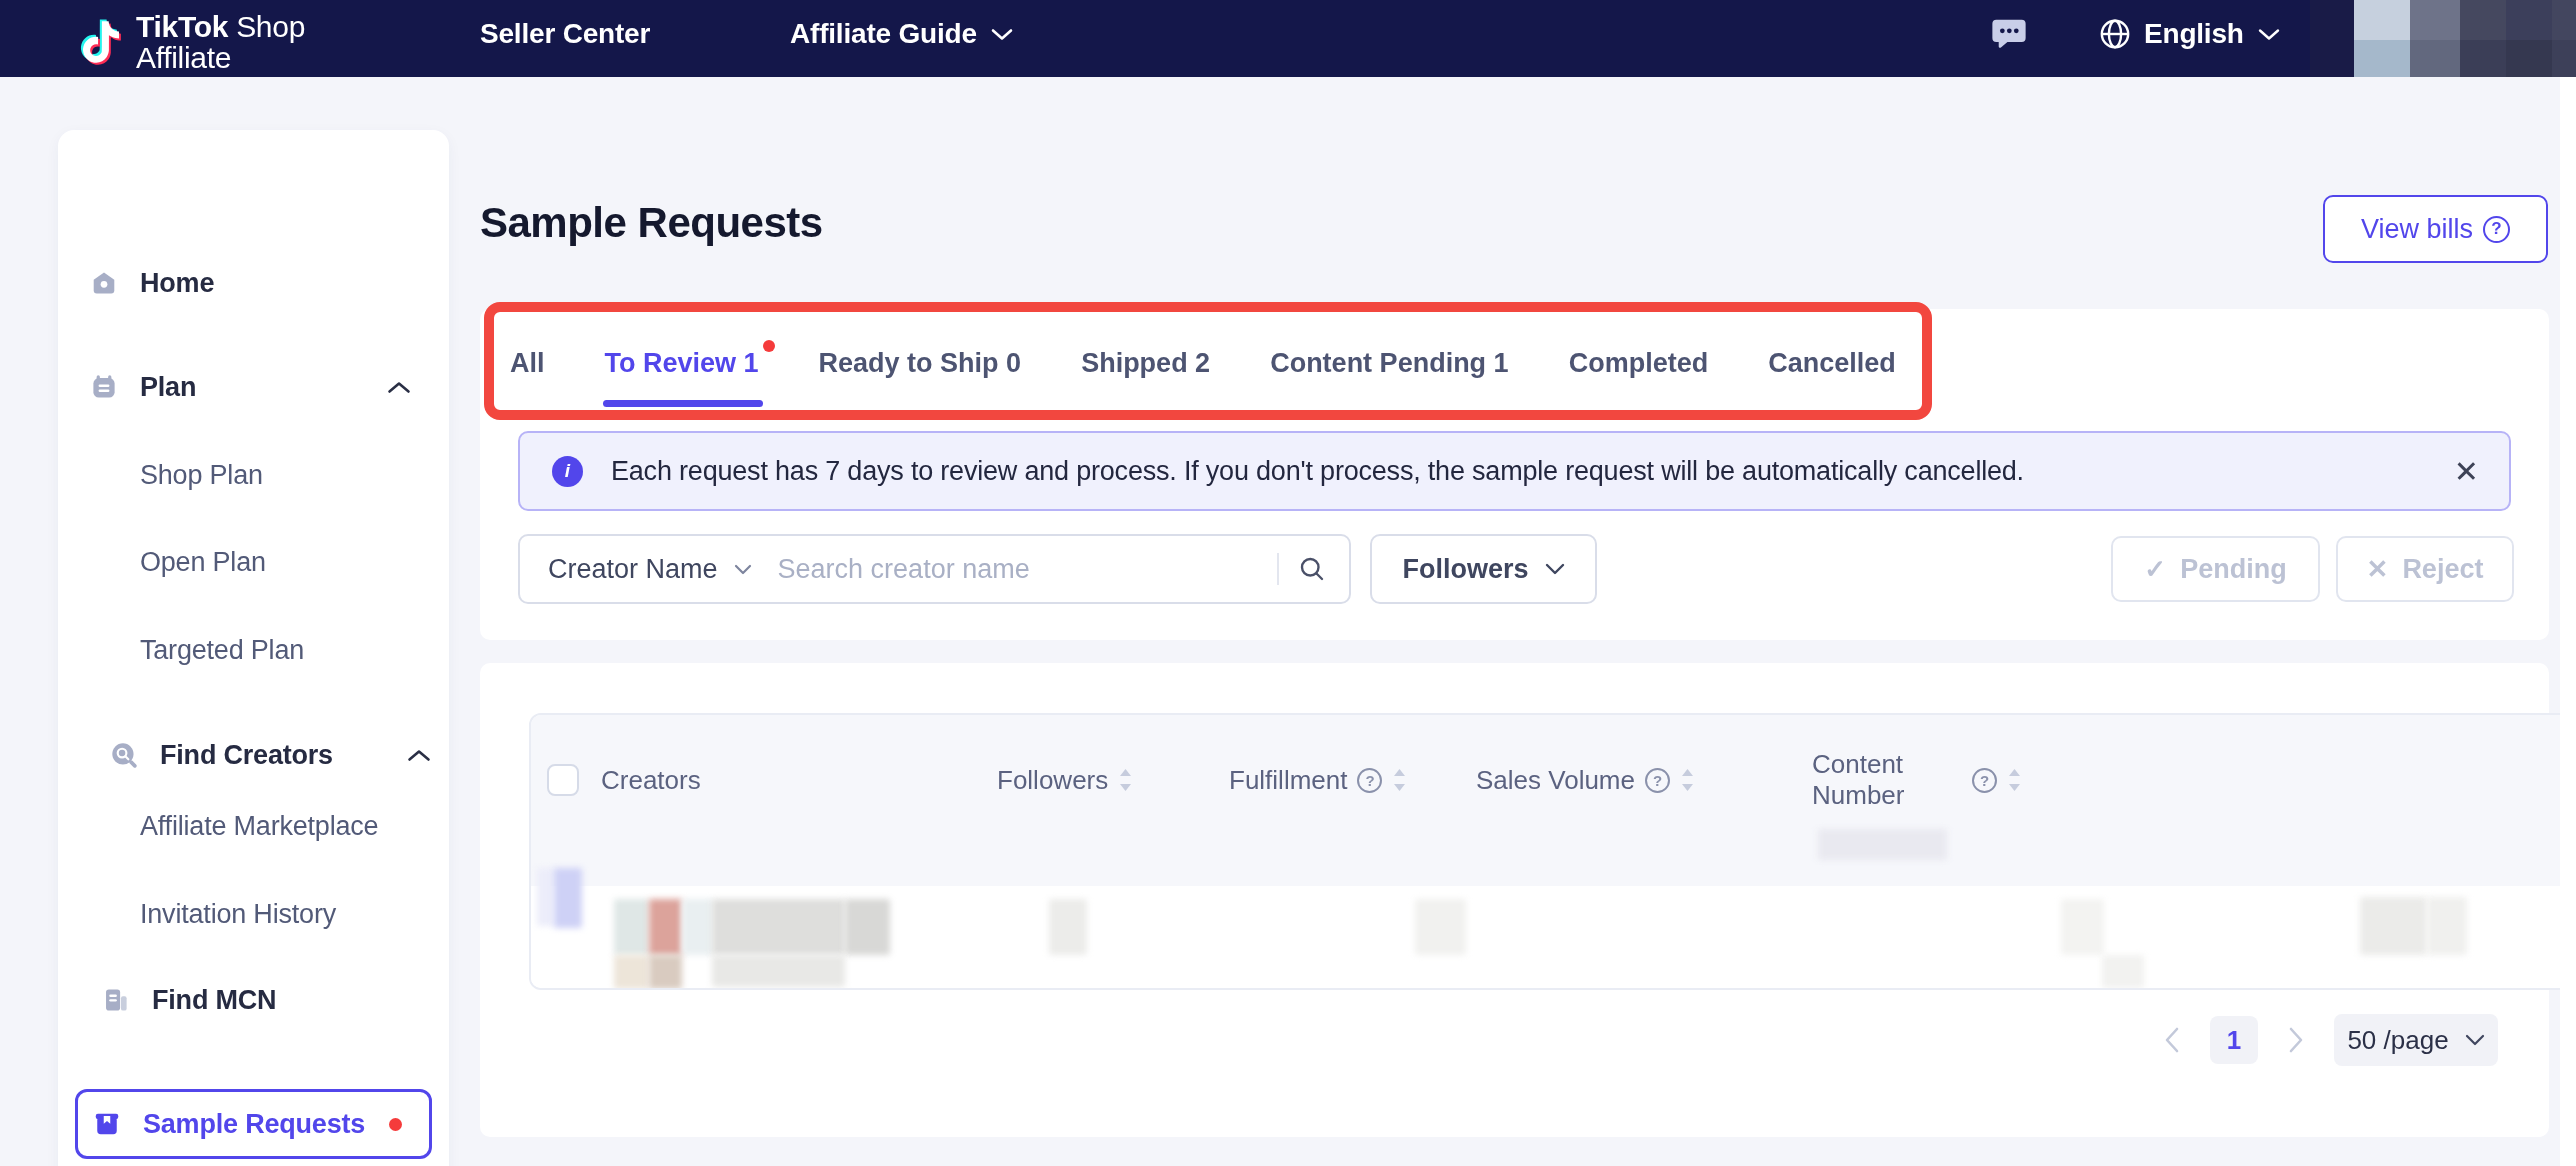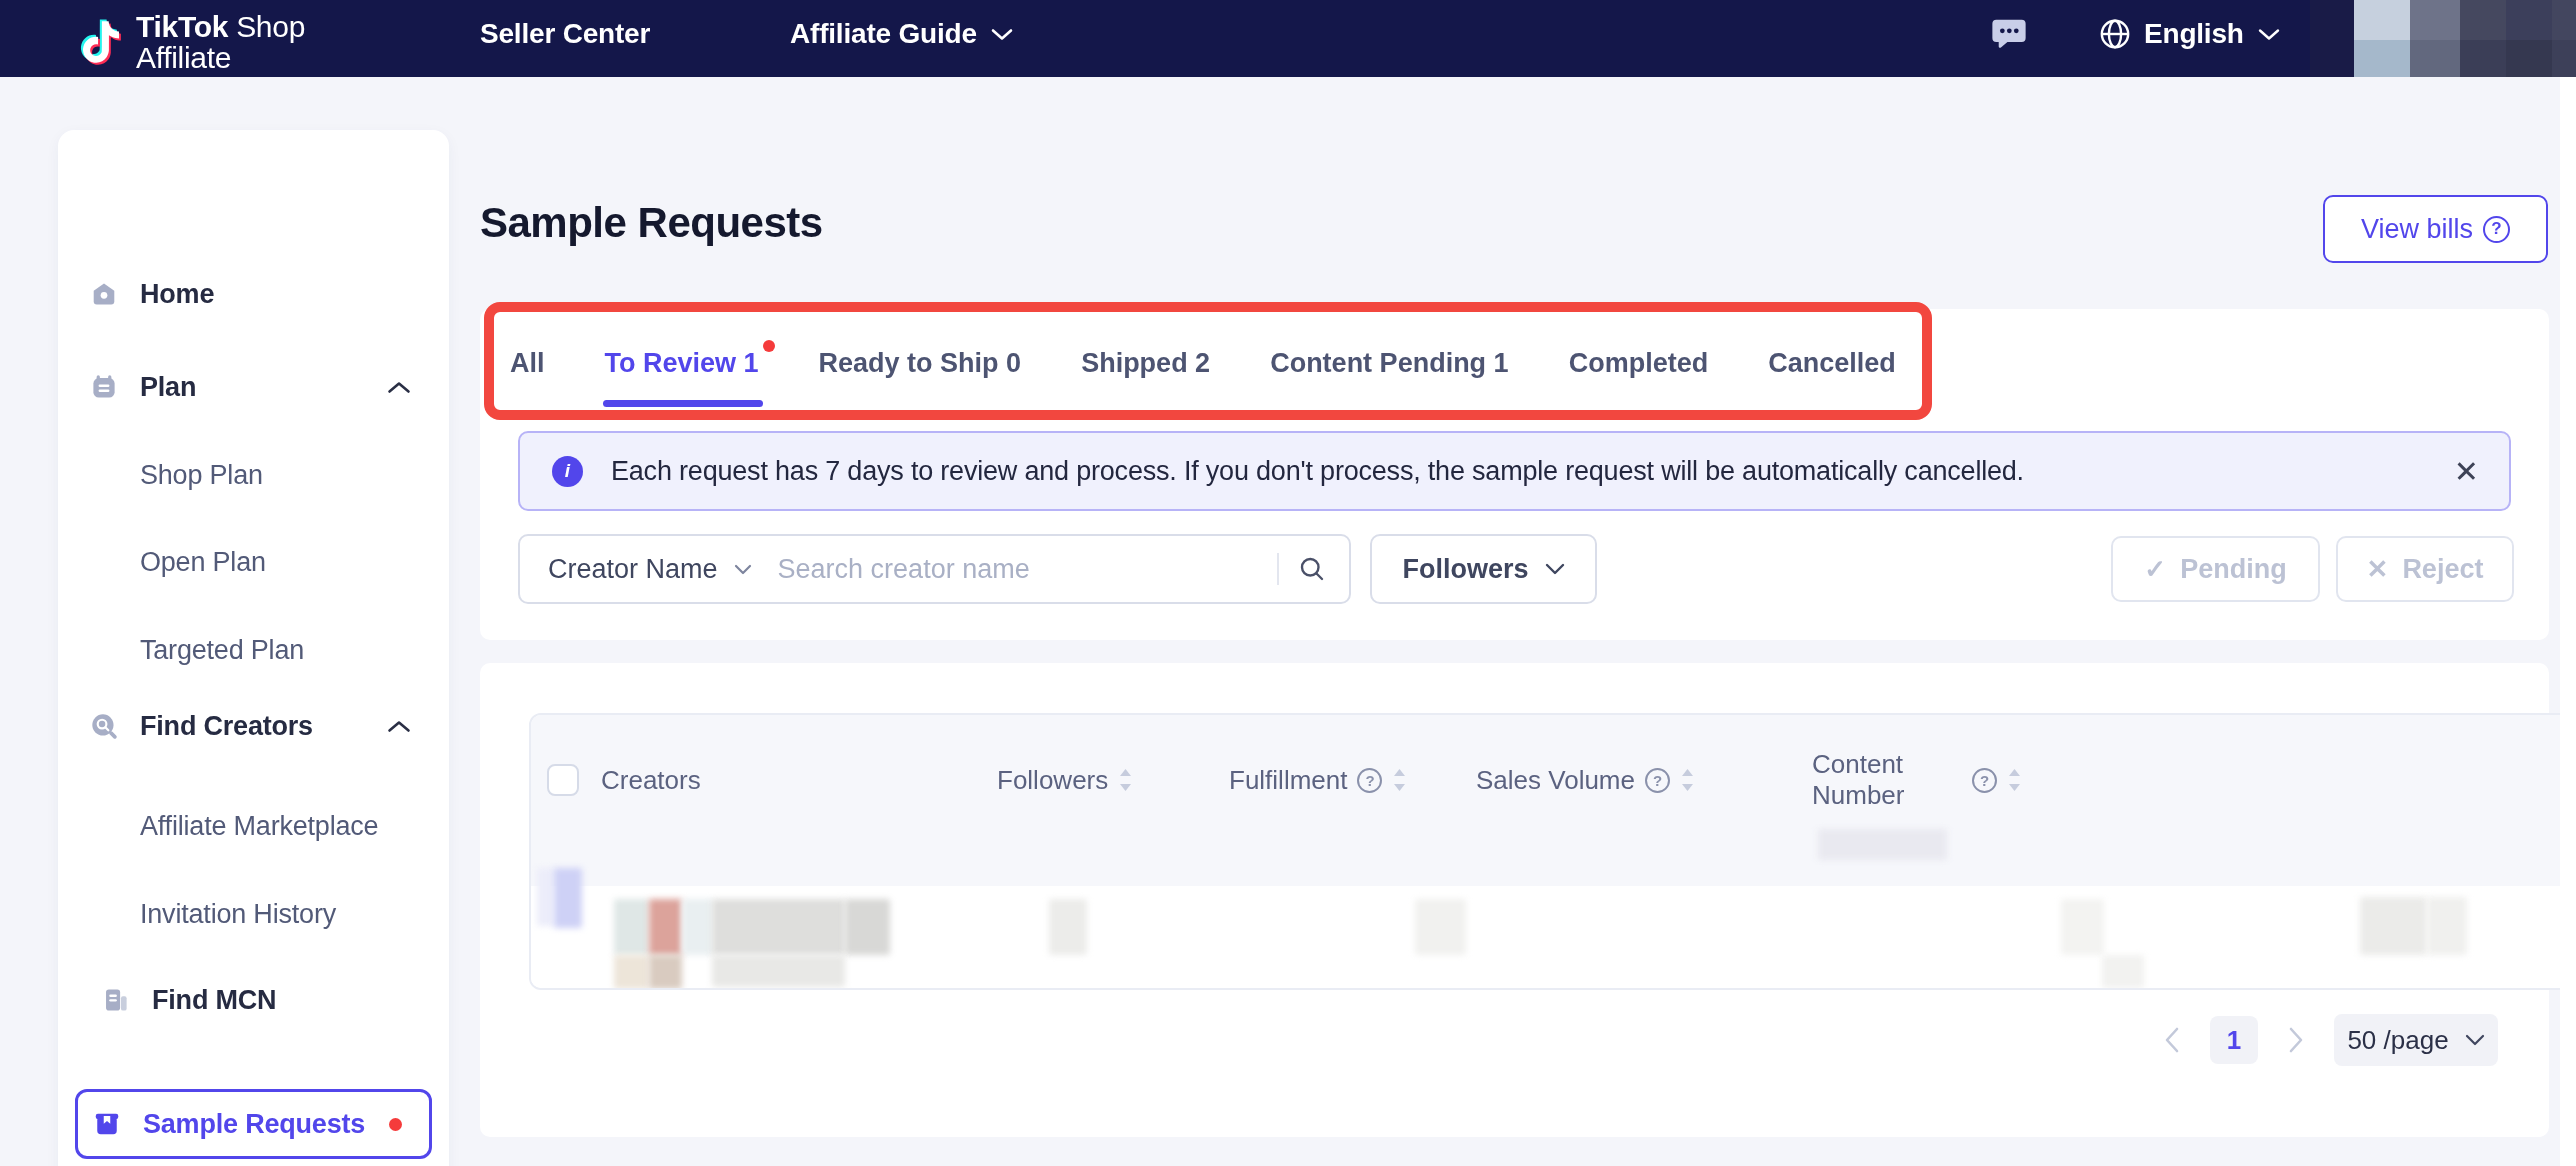--- a/index.html
+++ b/index.html
@@ -176,21 +176,21 @@
         <div style="background:#a5b8cb"></div>
         <div style="background:#62687e"></div>
         <div style="background:#3b3e57"></div>
         <div style="background:#353850"></div>
         <div style="background:#3d4059"></div>
     </div>
   </header>
 
   <aside id="sidebar">
 
-    <div class="srow" style="top:129px;padding-left:32px;">
+    <div class="srow" style="top:118px;padding-left:32px;">
       <span class="micon">
         <svg width="26" height="26" viewBox="0 0 24 24">
             <path d="M12 2.2 21.5 9v10a2.8 2.8 0 0 1-2.8 2.8H5.3A2.8 2.8 0 0 1 2.5 19V9Z" fill="#a7aec6"></path>
             <circle cx="12" cy="13.2" r="3.1" fill="#fff"></circle>
           </svg>
       </span>
       <span class="slabel">Home</span>
     </div>
 
     <div class="srow" style="top:222px;">
@@ -214,21 +214,21 @@
     <div class="srow sub" style="top:397px;">
       <span class="slabel">Open Plan</span>
     </div>
     <div class="srow sub" style="top:310px;">
       <span class="slabel">Shop Plan</span>
     </div>
     <div class="srow sub" style="top:485px;">
       <span class="slabel">Targeted Plan</span>
     </div>
 
-    <div class="srow" style="top:561px;">
+    <div class="srow" style="top:590px;margin-left:20px;">
       <span class="micon">
         <svg width="26" height="26" viewBox="0 0 24 24">
             <circle cx="11" cy="11" r="9.8" fill="#a7aec6"></circle>
             <circle cx="10.2" cy="10.2" r="4" fill="none" stroke="#fff" stroke-width="2"></circle>
             <line x1="13.2" y1="13.2" x2="16" y2="16" stroke="#fff" stroke-width="2" stroke-linecap="round"></line>
             <path d="M18.6 18.6 22 22" stroke="#a7aec6" stroke-width="3.4" stroke-linecap="round"></path>
           </svg>
       </span>
       <span class="slabel">Find Creators</span>
       <span class="chev">

